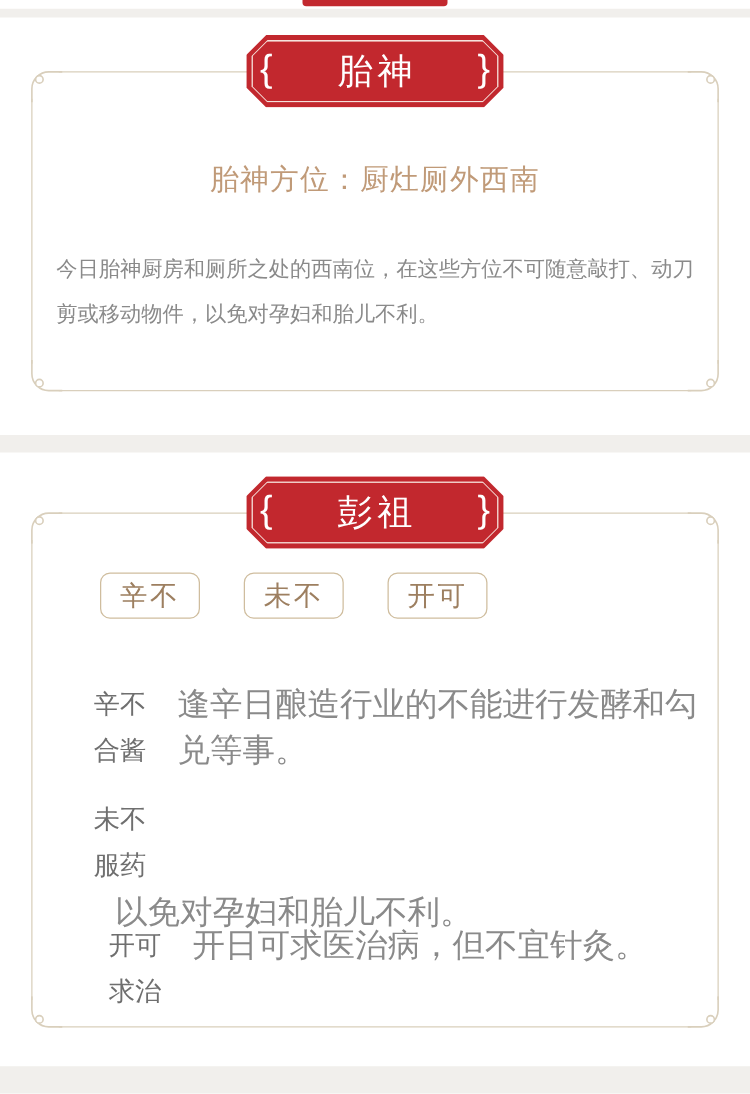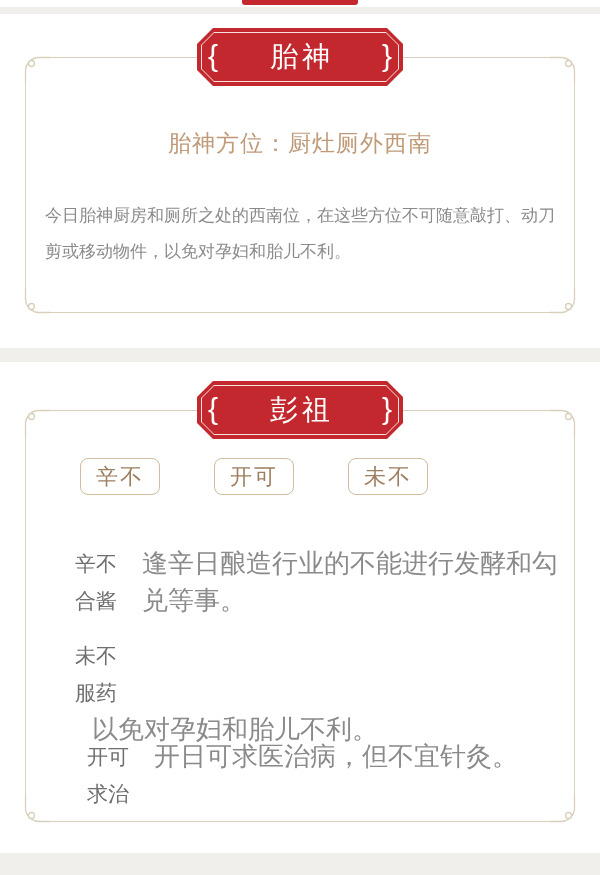--- a/index.html
+++ b/index.html
@@ -51,21 +51,21 @@
   .b-brace.l { left:11px; }
   .b-brace.r { right:11px; }
 
   
   .heading1 { position:absolute; top:76px; left:0; right:0; text-align:center;
     color:#c09a78; font-size:23px; letter-spacing:1px; }
   .body1 { position:absolute; top:146px; left:25px; right:22px;
     color:#8a8a8a; font-size:17px; line-height:36px; }
 
   
-  .tags { position:absolute; top:53px; left:60px; display:flex; gap:54px; }
+  .tags { position:absolute; top:53px; left:60px; display:flex; gap:35px; }
   .tag { height:35px; line-height:35px; padding:0 15px; background:#ffffff;
     border:1px solid #cfbd9e; border-radius:8px; color:#9d7f60;
     font-size:22px; letter-spacing:2px; }
   .row { position:absolute; left:55px; right:20px; display:flex; align-items:flex-start; }
   .row .label { flex:0 0 50px; width:50px; color:#6f6f6f; font-size:21px; line-height:37px; }
   .row .desc { margin-left:17px; max-width:418px; color:#8a8a8a; font-size:26px; line-height:37px; }
   #row1 { top:140px; }
   #row2 { top:232px;flex-direction:column; }
   #row3 { top:333px;margin-left:12px; }
 </style>
@@ -139,22 +139,22 @@
     <div class="b-outer"></div>
     <div class="b-line"></div>
     <div class="b-inner"></div>
     <span class="b-brace l">{</span>
     <span class="b-brace r">}</span>
     <div class="b-text">彭祖</div>
   </div>
 
   <div class="tags">
     <span class="tag">辛不</span>
+    <span class="tag">未不</span>
     <span class="tag">开可</span>
-    <span class="tag">未不</span>
   </div>
 
   <div class="row" id="row1">
     <div class="label">辛不合酱</div>
     <div class="desc">逢辛日酿造行业的不能进行发酵和勾兑等事。</div>
   </div>
   <div class="row" id="row2">
     <div class="label">未不服药</div>
     <div class="desc">以免对孕妇和胎儿不利。</div>
   </div>

